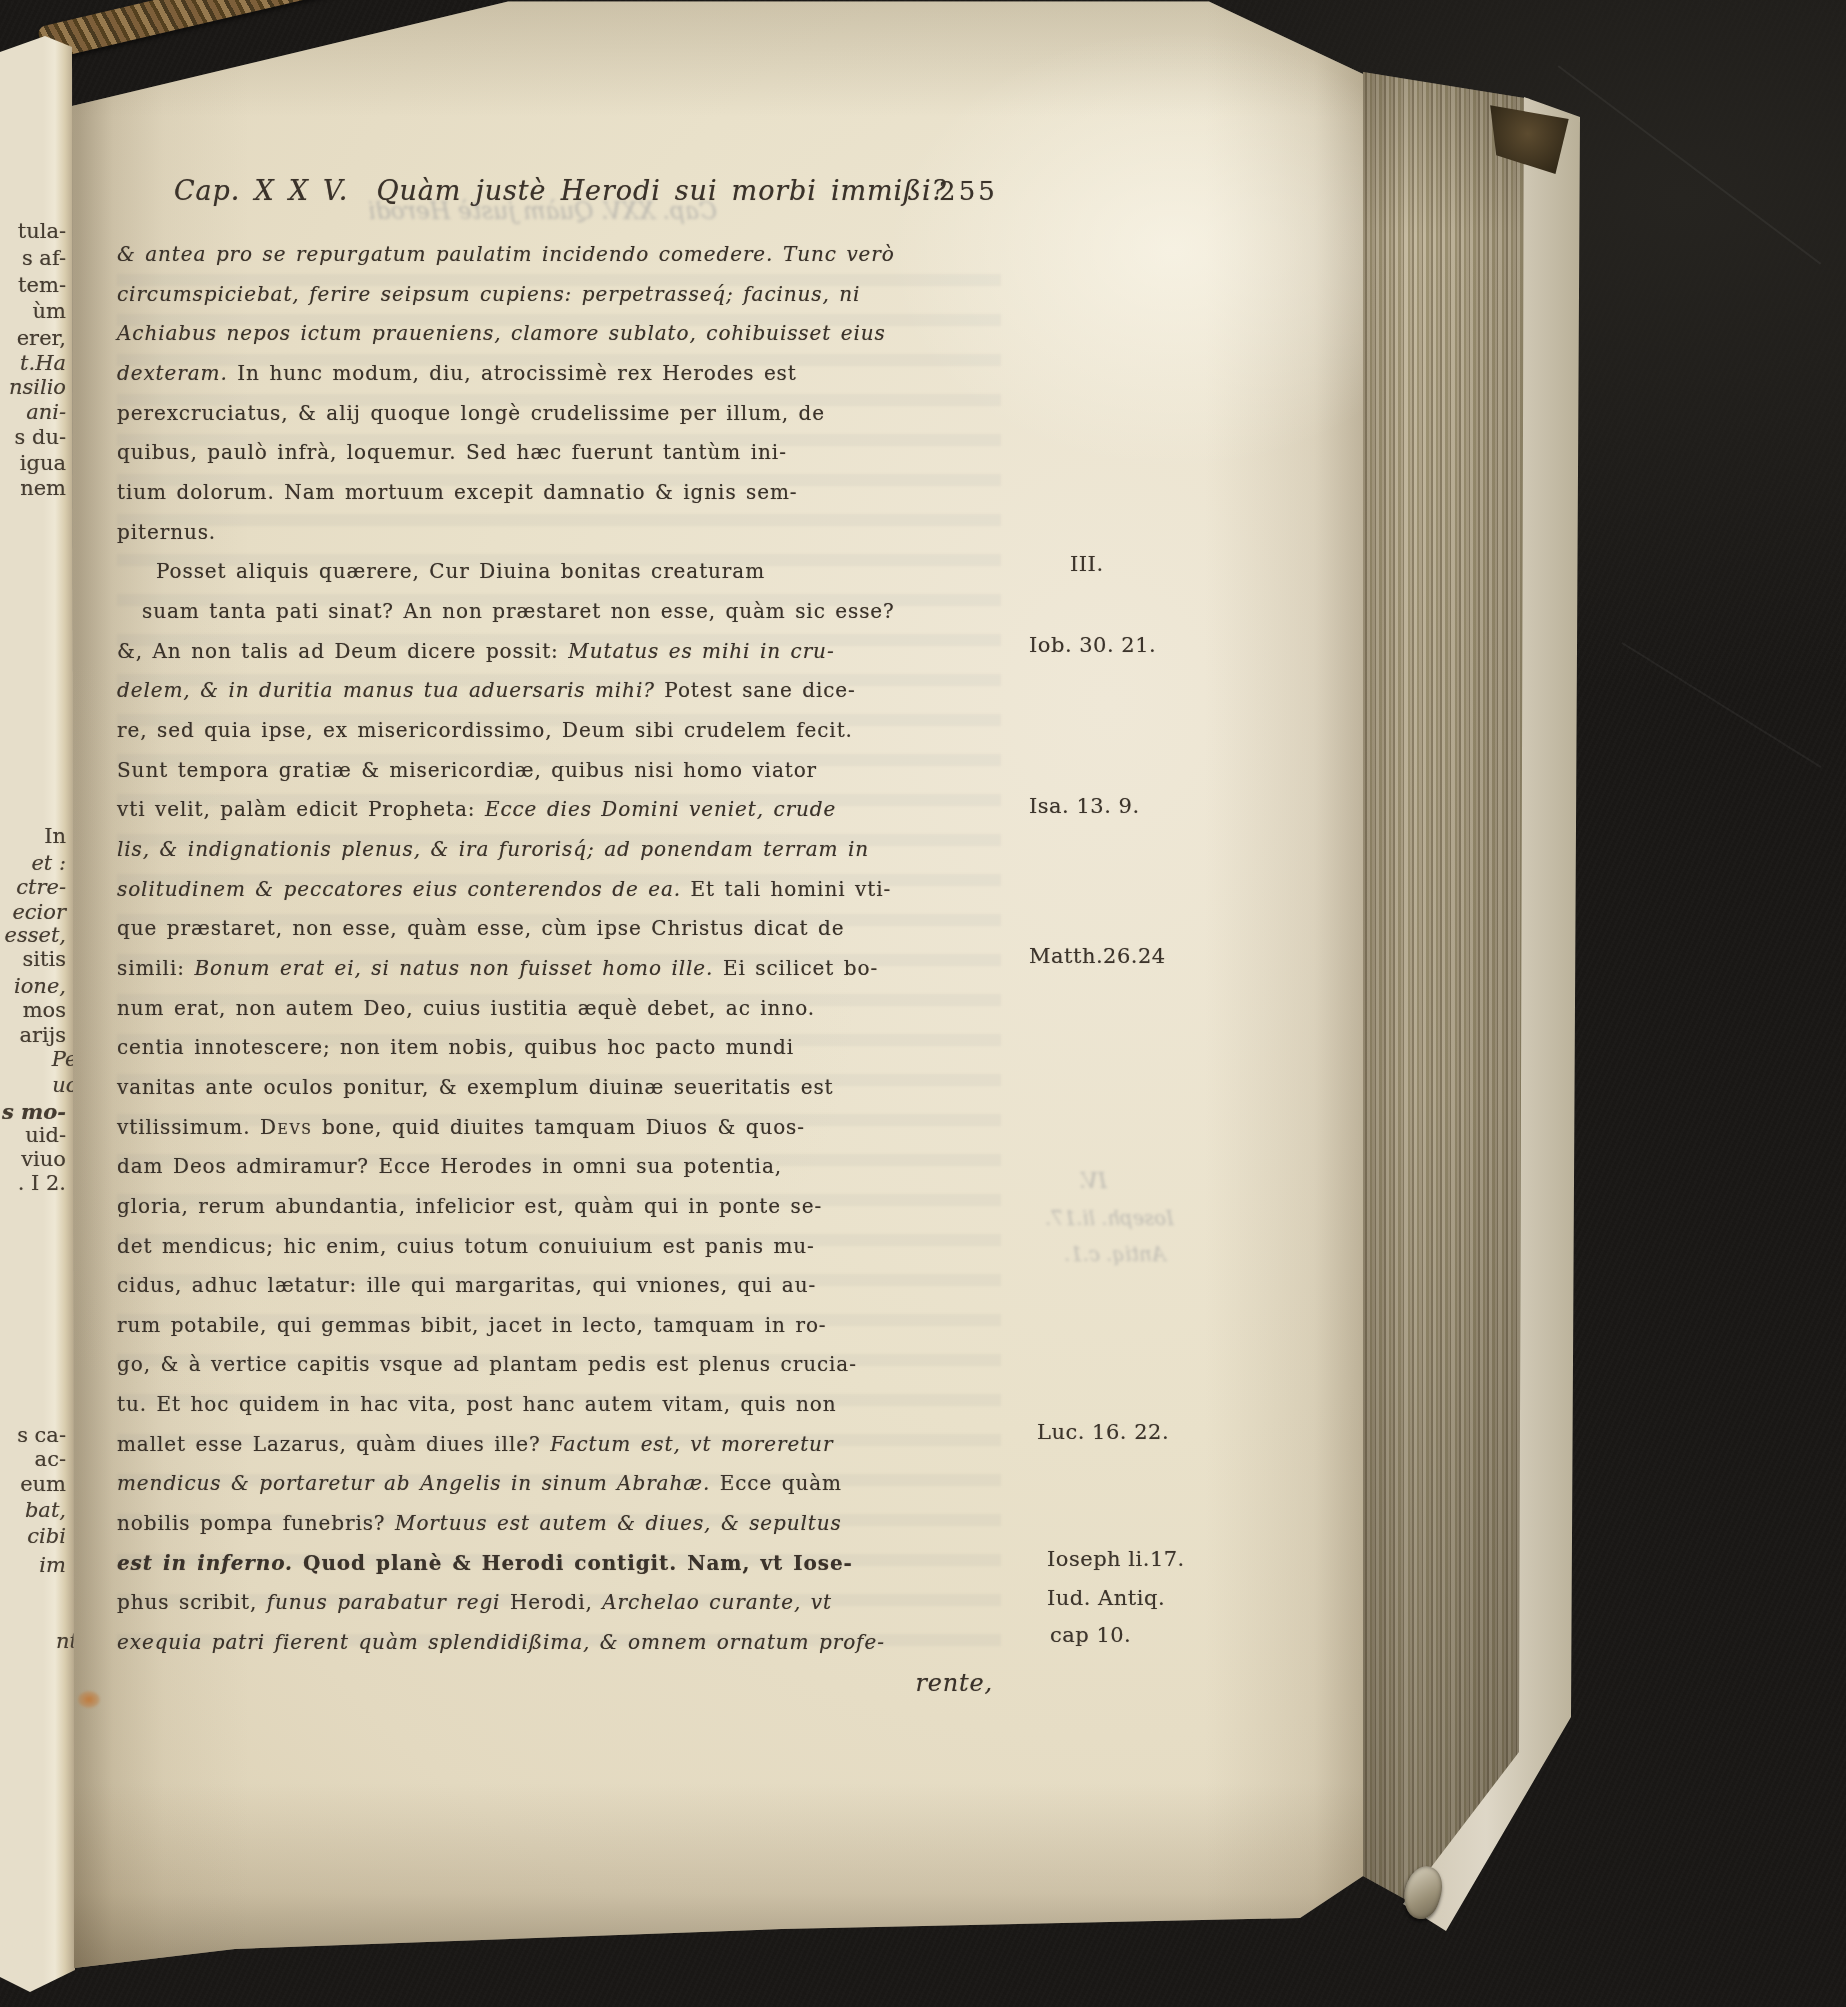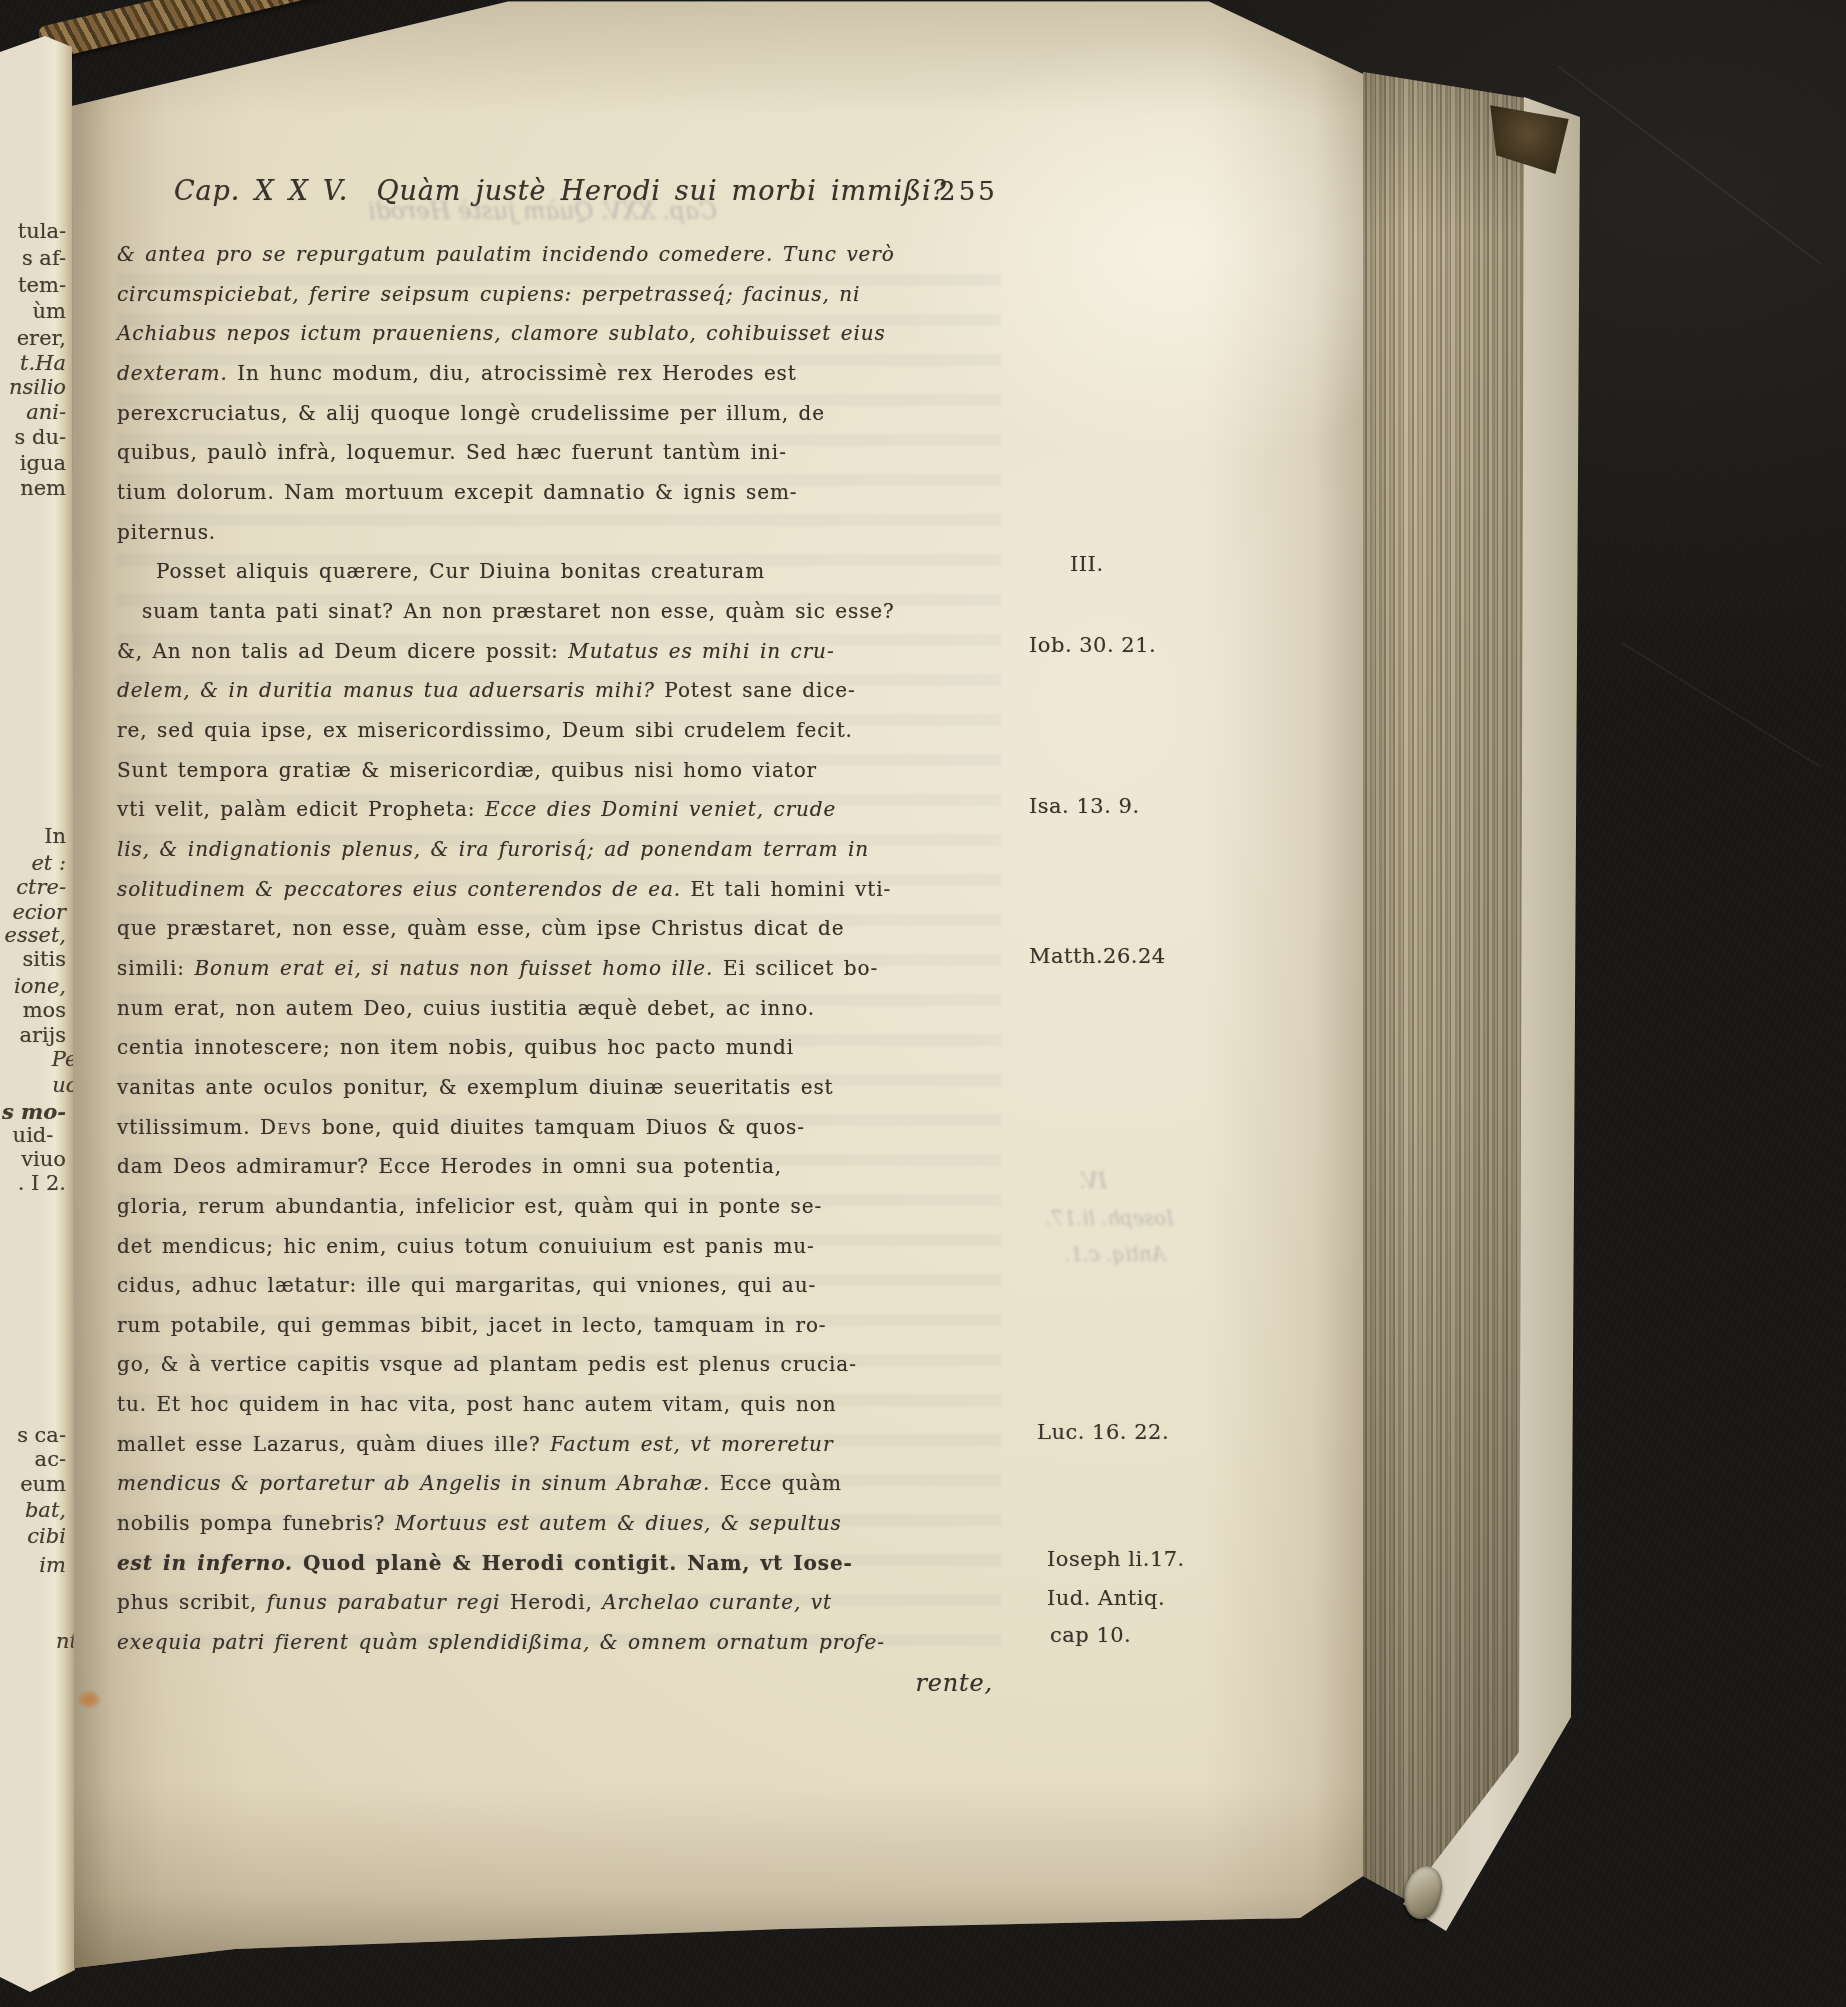--- a/index.html
+++ b/index.html
@@ -99,21 +99,21 @@
       <div class="frag it" style="top: 877px;">ctre-</div>
       <div class="frag it" style="top: 902px;">ecior</div>
       <div class="frag it" style="top: 925px;">esset,</div>
       <div class="frag" style="top: 949px;">sitis</div>
       <div class="frag it" style="top: 976px;">ione,</div>
       <div class="frag" style="top: 1000px;">mos</div>
       <div class="frag" style="top: 1025px;">arijs</div>
       <div class="frag it" style="top: 1049px; margin-left: 48px;">Pedes</div>
       <div class="frag it" style="top: 1075px; padding-left: 33px;">uoq;</div>
       <div class="frag it" style="top: 1101px; font-weight: bold;">s mo-</div>
-      <div class="frag" style="top: 1125px; text-align: center;">uid-</div>
+      <div class="frag" style="top: 1125px;">uid-</div>
       <div class="frag" style="top: 1149px;">viuo</div>
       <div class="frag" style="top: 1173px;">. I 2.</div>
       <div class="frag" style="top: 1425px;">s ca-</div>
       <div class="frag" style="top: 1449px;">ac-</div>
       <div class="frag" style="top: 1474px;">eum</div>
       <div class="frag it" style="top: 1500px;">bat,</div>
       <div class="frag it" style="top: 1526px;">cibi</div>
       <div class="frag it" style="top: 1555px;">im</div>
       <div class="frag it" style="top: 1631px; padding-left: 37px;">ntea</div>
     </div>

